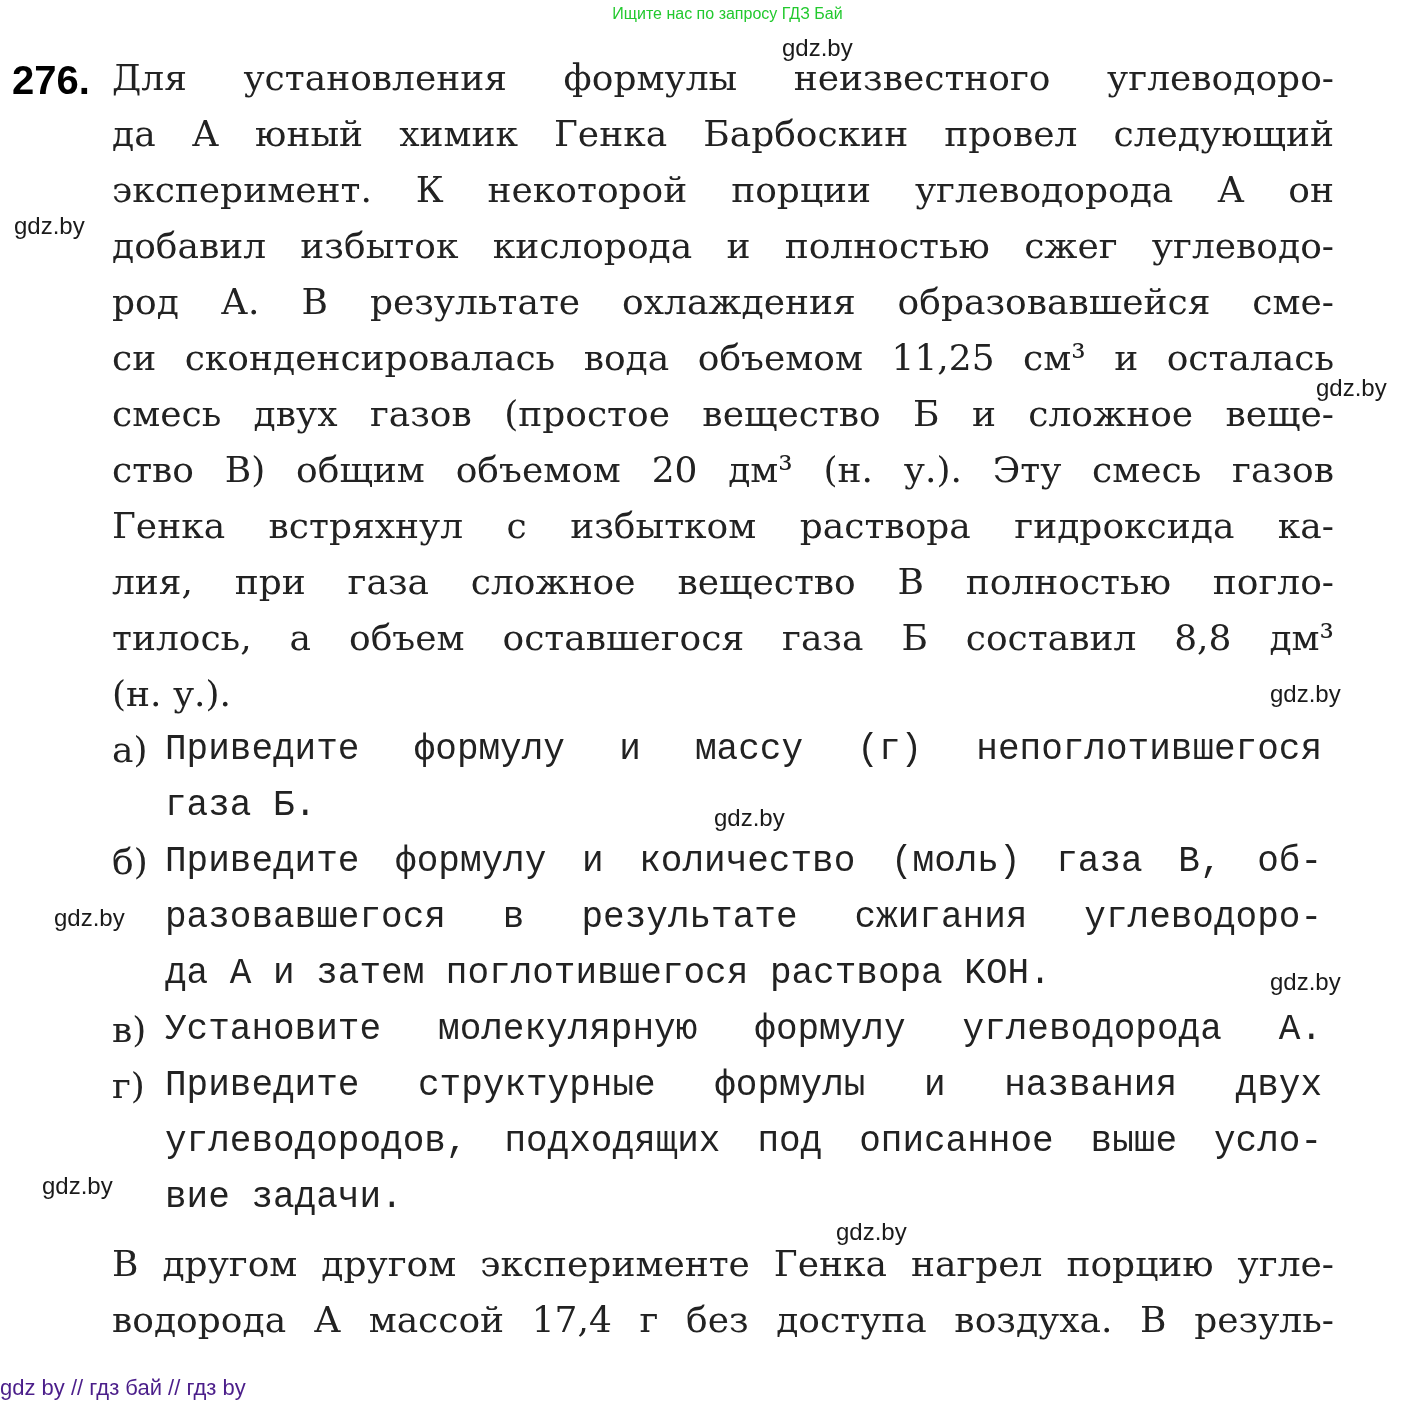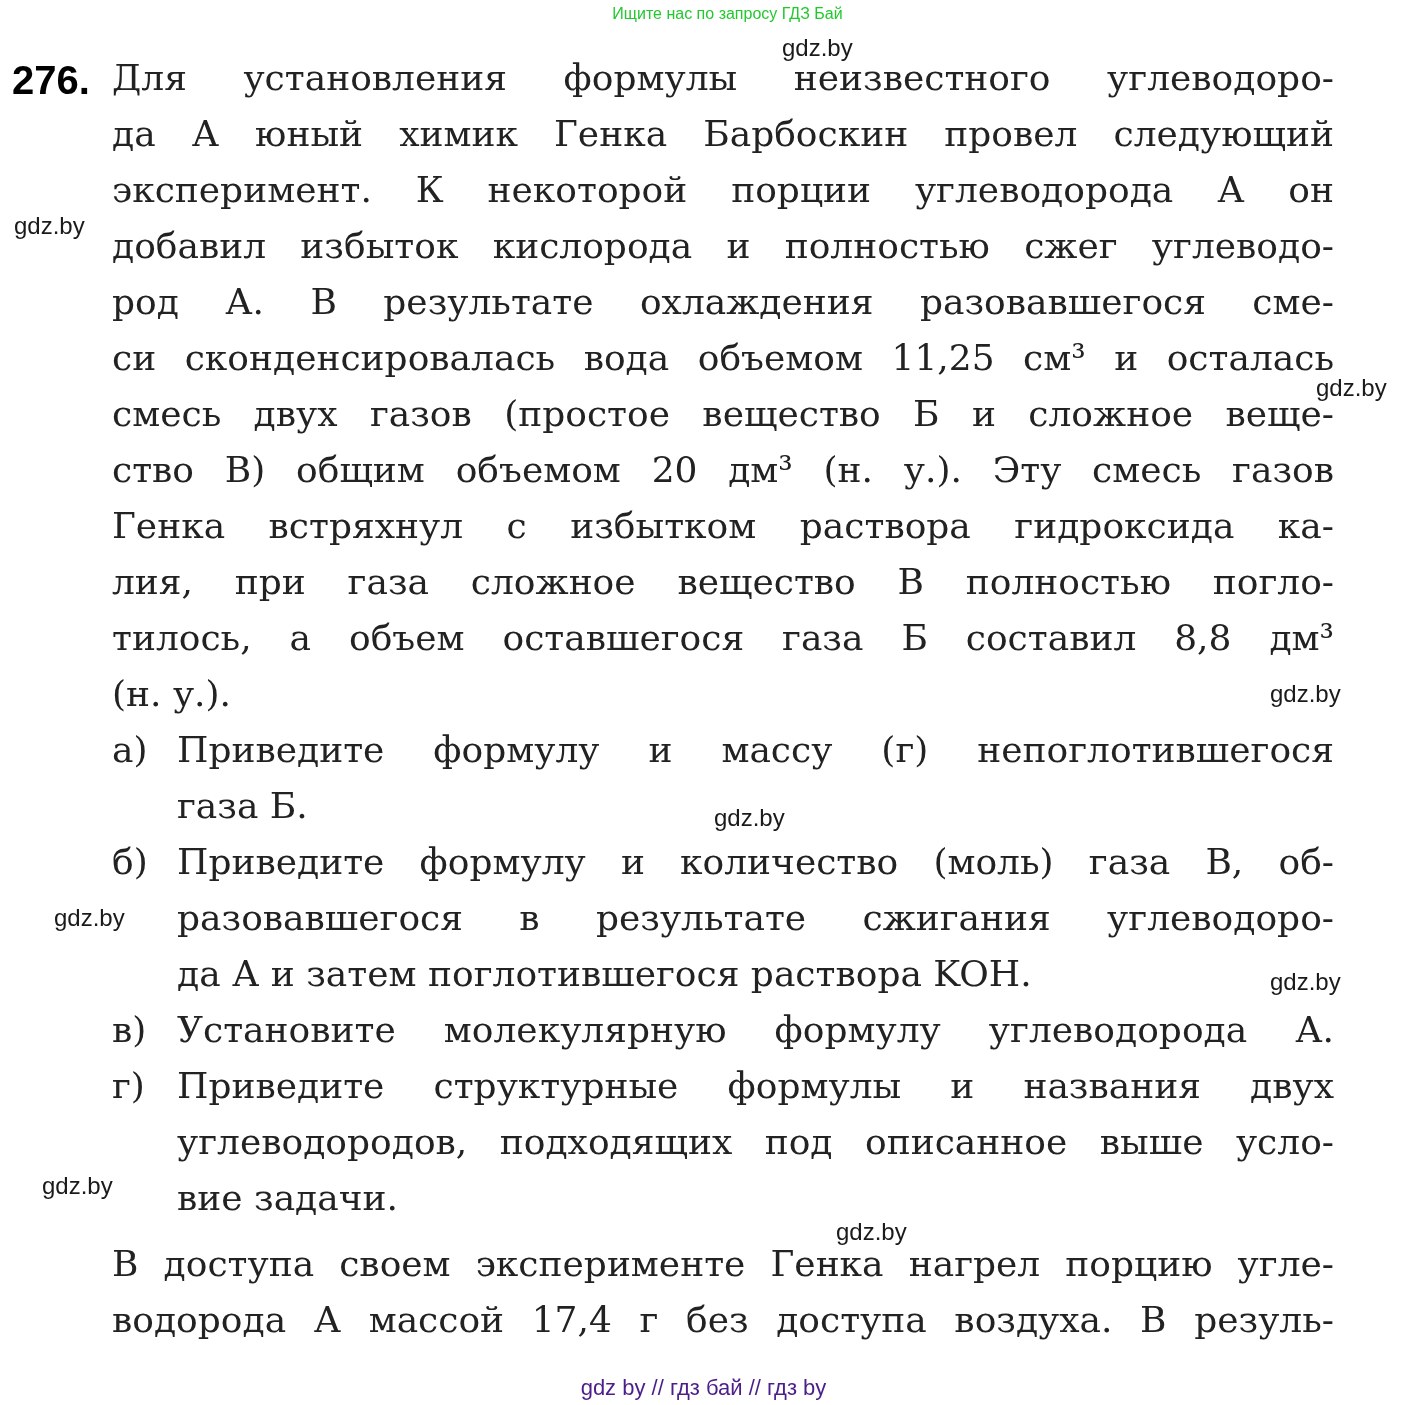--- a/index.html
+++ b/index.html
@@ -8,37 +8,37 @@
       position: absolute; top: 0; left: 16px; width: 1407px; text-align: center;
       font-family: "Liberation Sans", sans-serif; font-size: 16px; color: #22c92e;
       line-height: 28px;
       padding-left: 8px;
     }
     .wm {
       position: absolute; font-family: "Liberation Sans", sans-serif;
       font-size: 24px; color: #1a1a1a; line-height: 28px;
     }
     .footer {
-      position: absolute; top: 1374px; left: 0; width: 1407px; text-align: center;
+      position: absolute; top: 1374px; left: 0; width: 1407px; text-align: left;
       font-family: "Liberation Sans", sans-serif; font-size: 22px; color: #4b1e8a;
       line-height: 28px;
     }
     .num {
       position: absolute; left: 12px; top: 56px;
       font-family: "Liberation Sans", sans-serif; font-weight: bold;
       font-size: 40px; color: #000000; line-height: 48px;
     }
     .line {
       position: absolute; left: 112px; width: 1222px;
       font-family: "DejaVu Serif", serif; font-size: 36px; color: #222;
       line-height: 56px; white-space: nowrap;
       text-align: justify; text-align-last: justify;
     }
     .line.last { text-align-last: left; }
-    .sub { left: 177px; width: 1157px; }
+    .sub { left: 165px; width: 1157px; font-family: Liberation Mono, monospace; }
     .lbl {
       position: absolute; left: 112px;
       font-family: "DejaVu Serif", serif; font-size: 36px; color: #222; line-height: 56px;
     }
   </style>
 </head>
 <body>
 
 <div class="banner">Ищите нас по запросу ГДЗ Бай</div>
 
@@ -52,21 +52,21 @@
 <div class="wm" style="left:42px;top:1172px">gdz.by</div>
 <div class="wm" style="left:836px;top:1218px">gdz.by</div>
 
 <div class="num">276.</div>
 
 <div>
   <div class="line" style="top:50px">Для установления формулы неизвестного углеводоро-</div>
   <div class="line" style="top:106px">да А юный химик Генка Барбоскин провел следующий</div>
   <div class="line" style="top:162px">эксперимент. К некоторой порции углеводорода А он</div>
   <div class="line" style="top:218px">добавил избыток кислорода и полностью сжег углеводо-</div>
-  <div class="line" style="top:274px">род А. В результате охлаждения разовавшегося сме-</div>
+  <div class="line" style="top:274px">род А. В результате охлаждения образовавшейся сме-</div>
   <div class="line" style="top:330px">си сконденсировалась вода объемом 11,25 см³ и осталась</div>
   <div class="line" style="top:386px">смесь двух газов (простое вещество Б и сложное веще-</div>
   <div class="line" style="top:442px">ство В) общим объемом 20 дм³ (н. у.). Эту смесь газов</div>
   <div class="line" style="top:498px">Генка встряхнул с избытком раствора гидроксида ка-</div>
   <div class="line" style="top:554px">лия, при газа сложное вещество В полностью погло-</div>
   <div class="line" style="top:610px">тилось, а объем оставшегося газа Б составил 8,8 дм³</div>
   <div class="line last" style="top:666px">(н. у.).</div>
 </div>
 
 <div>
@@ -88,17 +88,17 @@
 </div>
 
 <div>
   <div class="lbl" style="top:1058px">г)</div>
   <div class="line sub" style="top:1058px">Приведите структурные формулы и названия двух</div>
   <div class="line sub" style="top:1114px">углеводородов, подходящих под описанное выше усло-</div>
   <div class="line sub last" style="top:1170px">вие задачи.</div>
 </div>
 
 <div>
-  <div class="line" style="top:1236px">В доступа своем эксперименте Генка нагрел порцию угле-</div>
+  <div class="line" style="top:1236px">В другом другом эксперименте Генка нагрел порцию угле-</div>
   <div class="line" style="top:1292px">водорода А массой 17,4 г без доступа воздуха. В резуль-</div>
 </div>
 
 <div class="footer">gdz by  //  гдз бай  //  гдз by</div>
 
 </body></html>

